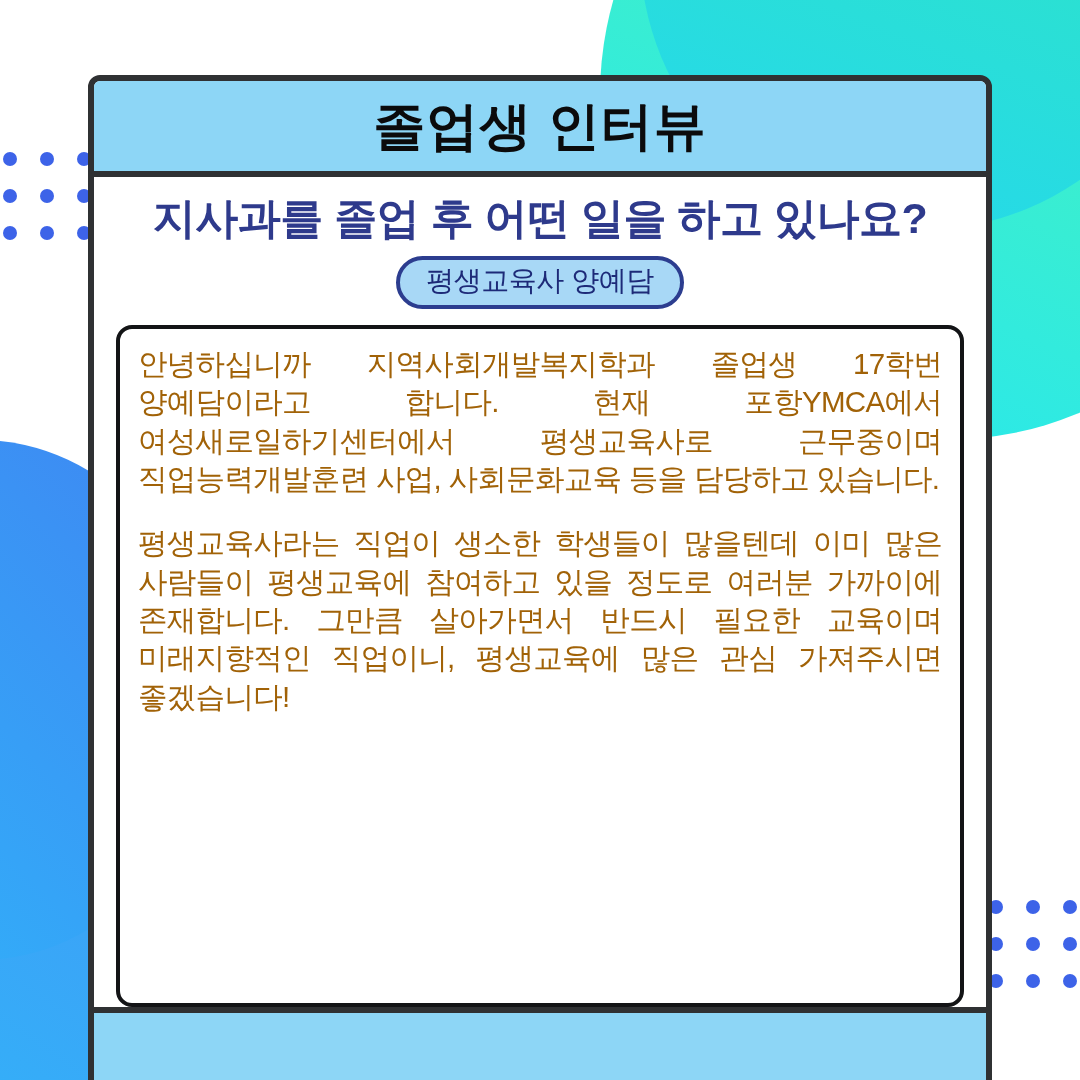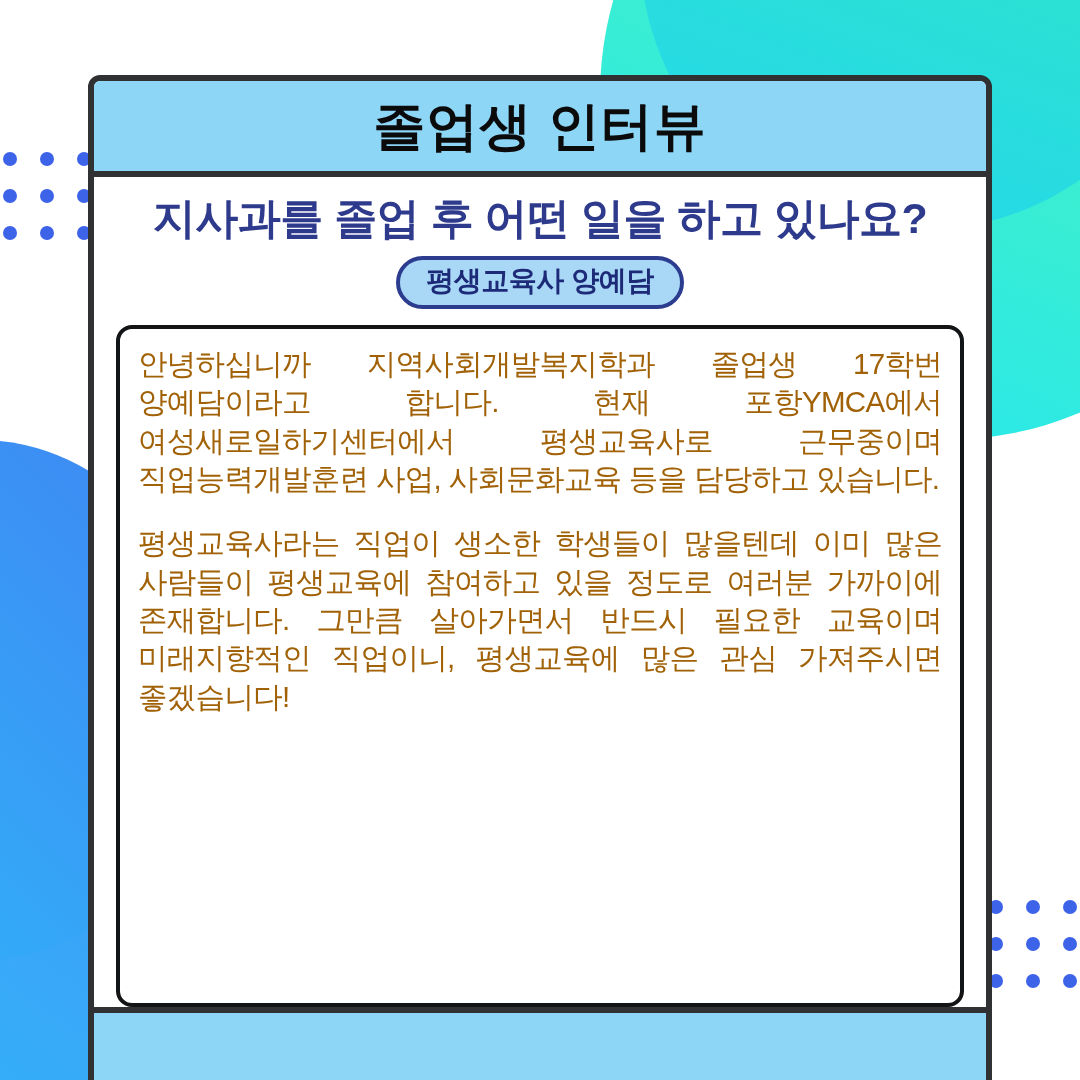--- a/index.html
+++ b/index.html
@@ -138,21 +138,21 @@
     letter-spacing: -0.5px;
   }
   .badge {
     margin-top: 14px;
     display: inline-block;
     background: #a8d8f6;
     border: 4px solid #2c3d8f;
     border-radius: 999px;
     padding: 4px 26px 7px 26px;
     font-size: 28px;
-    font-weight: bold;
+    font-weight: normal;
     color: #1d2a78;
     line-height: 1.2;
     letter-spacing: -0.5px;
   }
 
   
   .answer-box {
     margin-top: 16px;
     width: 100%;
     flex: 1 1 auto;

